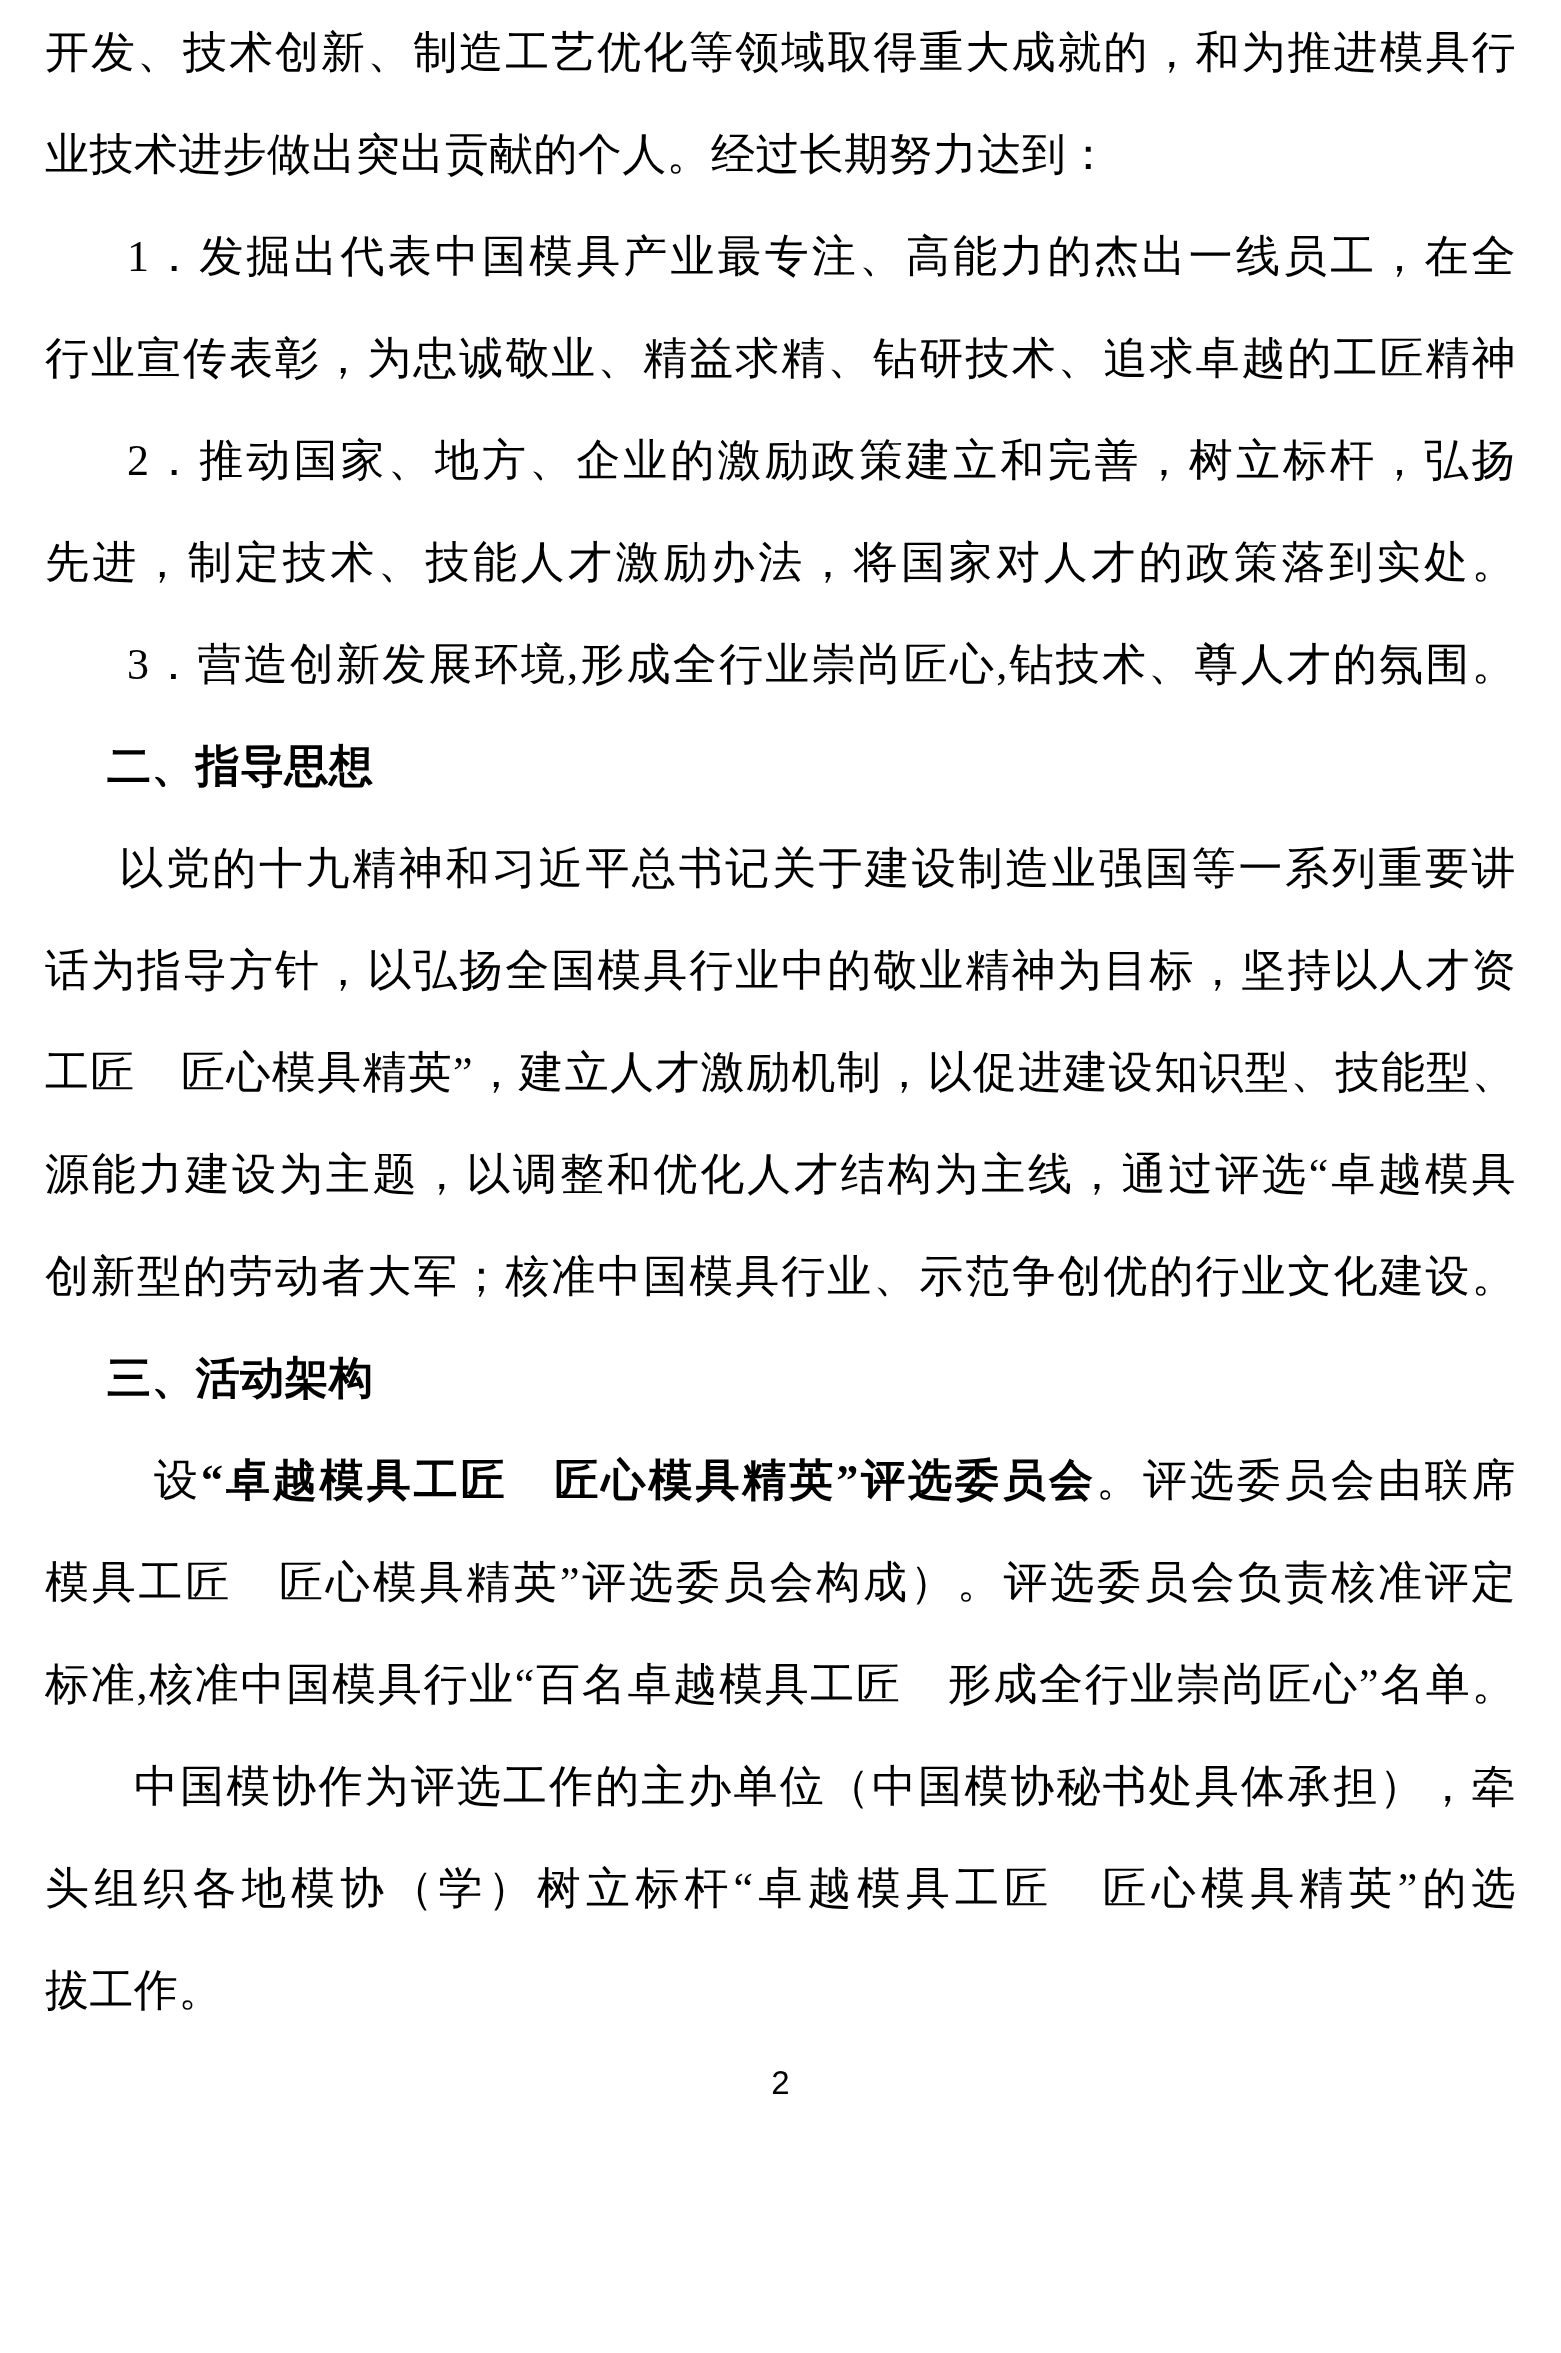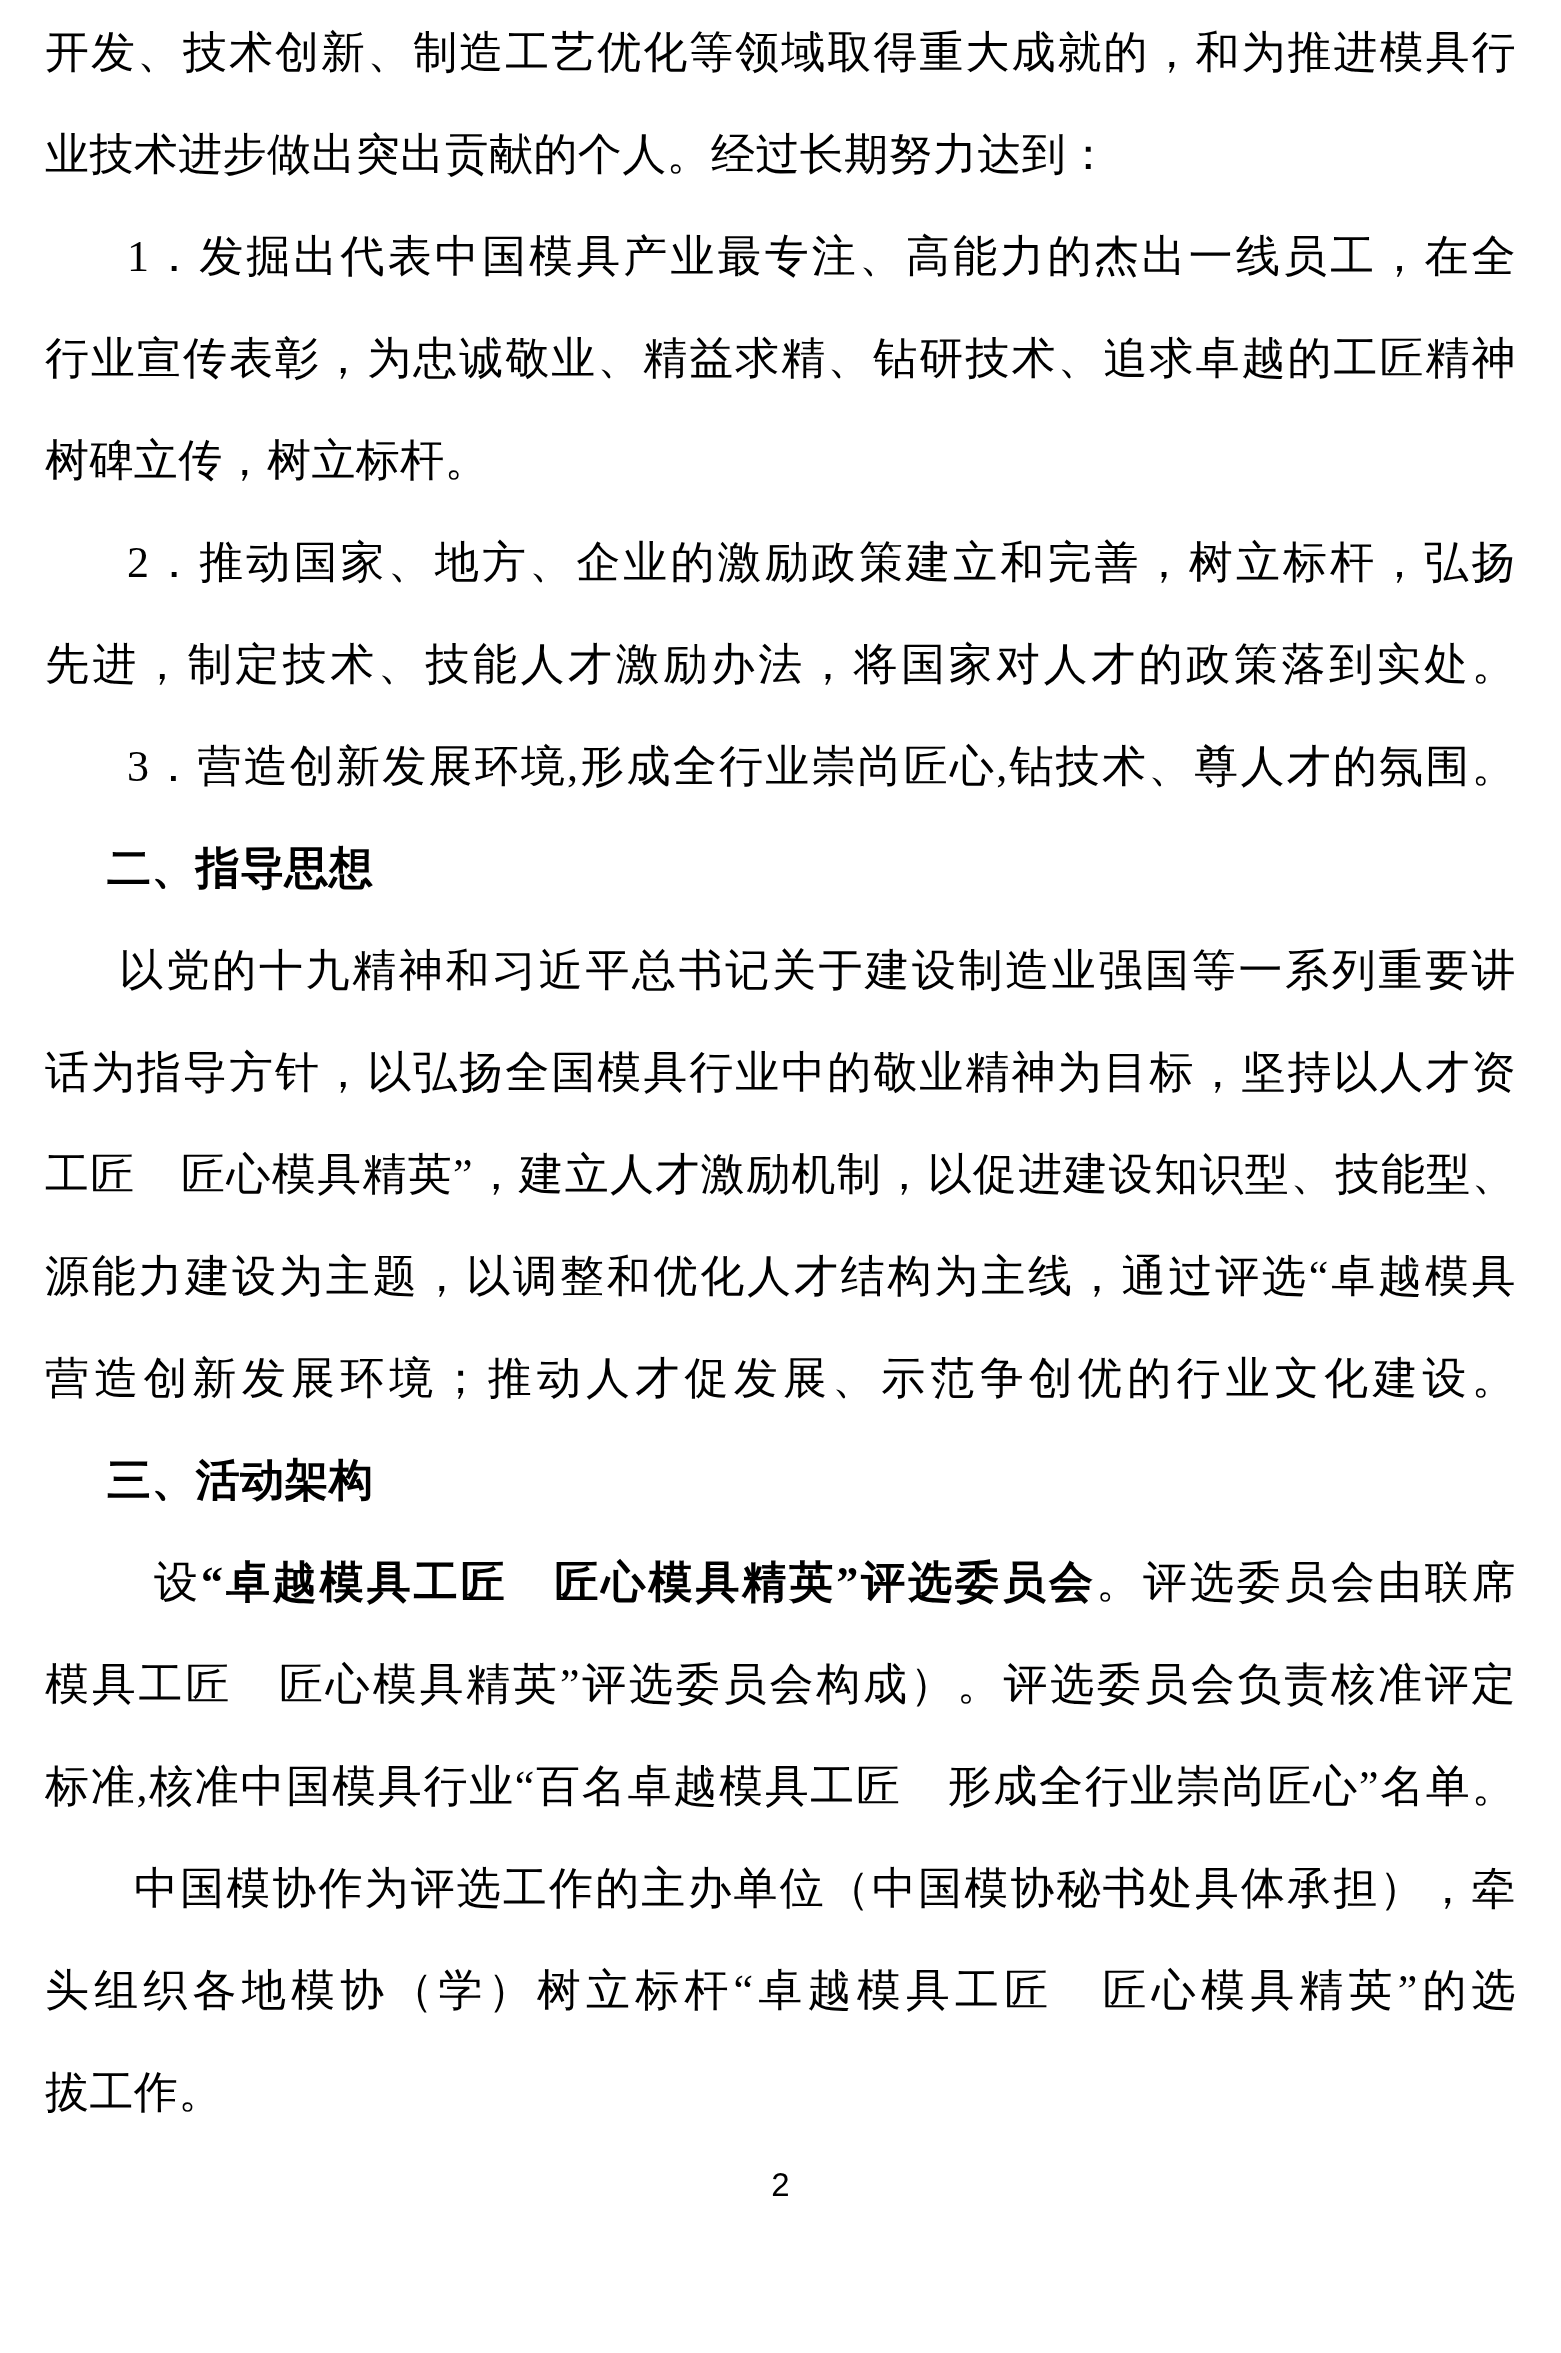--- a/index.html
+++ b/index.html
@@ -48,30 +48,29 @@
   }
 </style>
 </head>
 <body>
 
 <div class="doc">
   <div class="line j">开发、技术创新、制造工艺优化等领域取得重大成就的，和为推进模具行</div>
   <div class="line">业技术进步做出突出贡献的个人。经过长期努力达到：</div>
   <div class="line j ind-c">1．发掘出代表中国模具产业最专注、高能力的杰出一线员工，在全</div>
   <div class="line j">行业宣传表彰，为忠诚敬业、精益求精、钻研技术、追求卓越的工匠精神</div>
-  <div class="line">树碑立传，树立标杆。</div>
   <div class="line j ind-c">2．推动国家、地方、企业的激励政策建立和完善，树立标杆，弘扬</div>
   <div class="line j">先进，制定技术、技能人才激励办法，将国家对人才的政策落到实处。</div>
   <div class="line j ind-c">3．营造创新发展环境,形成全行业崇尚匠心,钻技术、尊人才的氛围。</div>
   <div class="line heading ind-a">二、指导思想</div>
   <div class="line j ind-b">以党的十九精神和习近平总书记关于建设制造业强国等一系列重要讲</div>
   <div class="line j">话为指导方针，以弘扬全国模具行业中的敬业精神为目标，坚持以人才资</div>
   <div class="line j">工匠　匠心模具精英”，建立人才激励机制，以促进建设知识型、技能型、</div>
   <div class="line j">源能力建设为主题，以调整和优化人才结构为主线，通过评选“卓越模具</div>
-  <div class="line j">营造创新发展环境；推动人才促发展、示范争创优的行业文化建设。</div>
+  <div class="line j">创新型的劳动者大军；核准中国模具行业、示范争创优的行业文化建设。</div>
   <div class="line heading ind-a">三、活动架构</div>
   <div class="line j ind-e"><span>设</span><span class="b-seg">“卓越模具工匠　匠心模具精英”评选委员会</span><span>。评选委员会由联席</span></div>
   <div class="line j">模具工匠　匠心模具精英”评选委员会构成）。评选委员会负责核准评定</div>
   <div class="line j">标准,核准中国模具行业“百名卓越模具工匠　形成全行业崇尚匠心”名单。</div>
   <div class="line j ind-d">中国模协作为评选工作的主办单位（中国模协秘书处具体承担），牵</div>
   <div class="line j">头组织各地模协（学）树立标杆“卓越模具工匠　匠心模具精英”的选</div>
   <div class="line">拔工作。</div>
   <div class="footer">2</div>
 </div>
 

